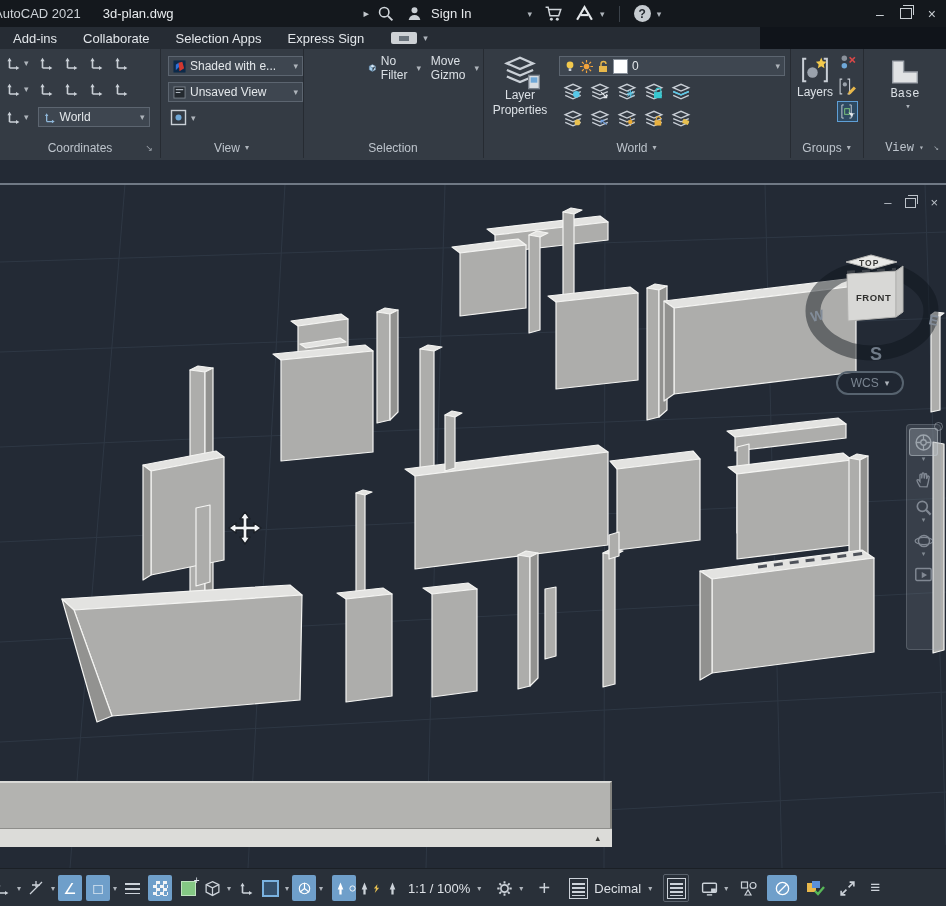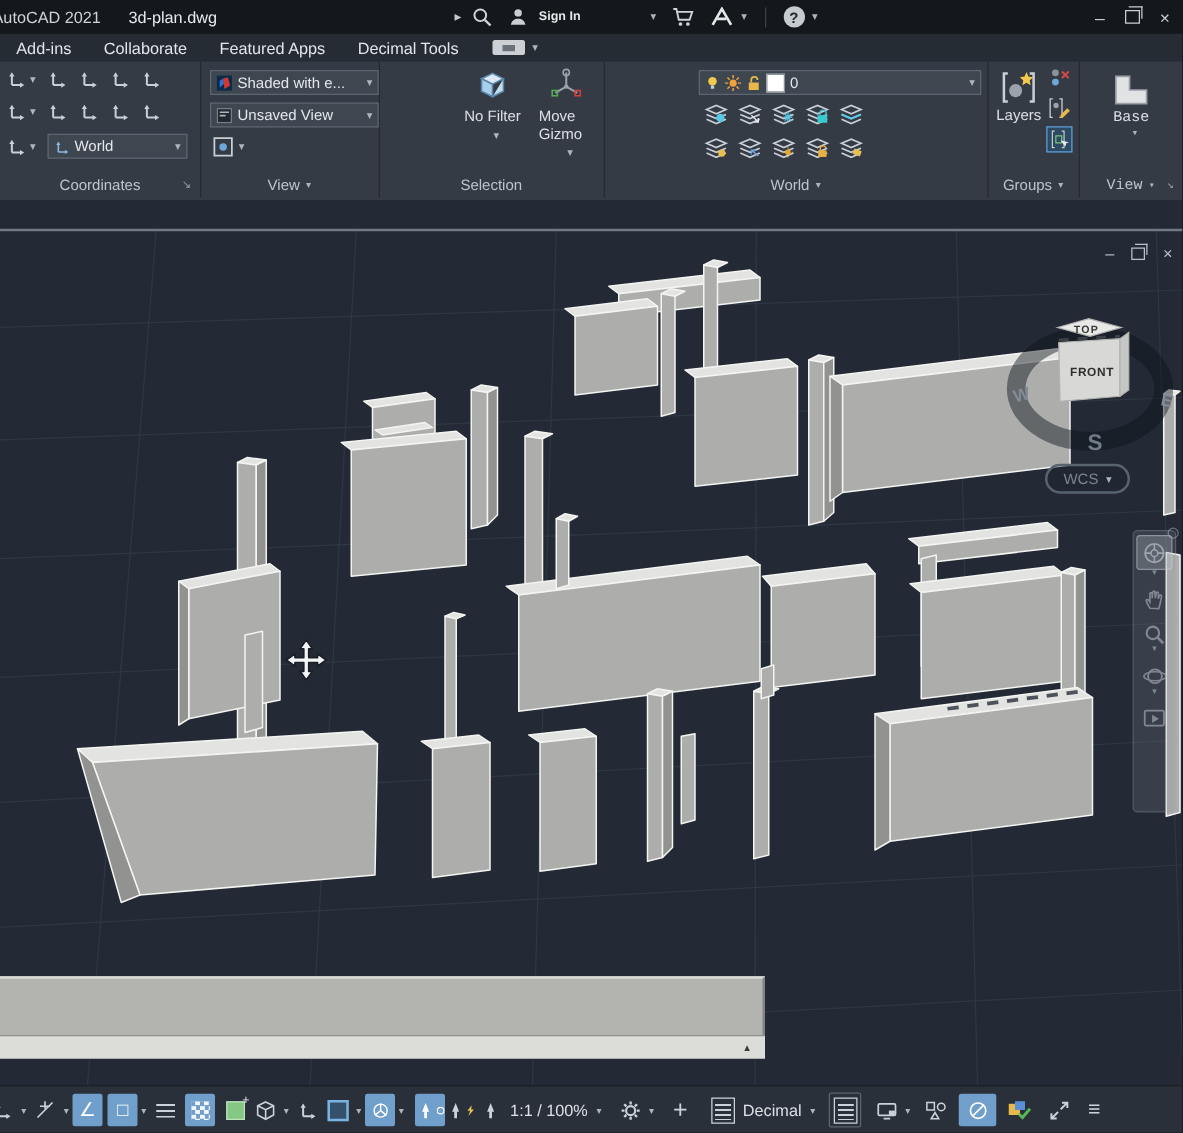--- a/index.html
+++ b/index.html
@@ -9,31 +9,31 @@
   .abs{position:absolute;}
   
   #titlebar{left:0;top:0;width:946px;height:27px;background:#14181d;display:flex;align-items:center;}
   #app-name{color:#cdd2d7;font-size:13px;margin-left:-6px;white-space:nowrap;}
   #doc-name{color:#e8ebee;font-size:13px;margin-left:22px;white-space:nowrap;}
   #crumb-arrow{color:#c3c8cd;font-size:11px;margin-left:190px;}
   #search-box{margin-left:6px;width:198px;height:19px;background:#a3abb3;border:none;
      font-family:"Liberation Sans",sans-serif;font-size:12px;font-style:italic;color:#2d343c;padding:0 7px;}
   #search-box::placeholder{color:#3e454e;font-style:italic;}
   .tb-ic{display:inline-flex;align-items:center;justify-content:center;margin-left:12px;}
-  #signin-label{font-size:10px;color:#e6e9ec;margin-left:8px;font-weight:bold;}
+  #signin-label{font-size:13px;color:#e6e9ec;margin-left:8px;}
   .dd{color:#aeb4bb;font-size:9px;margin-left:6px;}
   #tb-sep{width:1px;height:16px;background:#3a4149;margin-left:14px;}
   #help-circle{width:17px;height:17px;border-radius:50%;background:#c6cbd0;color:#23282e;
      font-size:12px;font-weight:bold;display:flex;align-items:center;justify-content:center;margin-left:14px;}
   #win-btns{margin-left:auto;display:flex;align-items:center;gap:16px;margin-right:10px;}
   .winb{color:#c9ced3;font-size:14px;line-height:1;}
   #restore-ic{width:10px;height:9px;border:1px solid #c9ced3;position:relative;}
   #restore-ic::before{content:"";position:absolute;left:2px;top:-4px;width:10px;height:9px;border:1px solid #c9ced3;border-bottom:none;border-left:none;}
   
-  #menubar{left:0;top:27px;width:946px;height:22px;background:#262c34;display:flex;align-items:center;}
+  #menubar{left:0;top:27px;width:760px;height:22px;background:#262c34;display:flex;align-items:center;}
   .menu-item{font-size:13px;color:#e2e6ea;padding:0 13px;}
   #ribbon-toggle{width:26px;height:12px;background:#cdd1d5;border-radius:2px;margin-left:14px;
      display:flex;align-items:center;justify-content:center;}
   #ribbon-toggle i{width:10px;height:5px;background:#6a737c;display:block;}
   
   #ribbon{left:0;top:49px;width:946px;height:111px;background:#343b44;}
   .panel{position:absolute;top:0;height:109px;border-right:1px solid #262b32;}
   .panel-title{position:absolute;bottom:1px;left:0;width:100%;height:19px;display:flex;align-items:center;
      justify-content:center;gap:5px;color:#bdc4cc;font-size:12px;}
   .panel-title .dd{margin-left:0;font-size:8px;color:#aeb4bb;}
@@ -47,21 +47,21 @@
   
   #p-coords{left:0;width:160px;}
   .crow{position:absolute;left:5px;display:flex;align-items:center;gap:9px;}
   
   #p-view{left:160px;width:143px;text-decoration:underline;}
   
   #p-sel{left:303px;width:180px;}
   #culling-btn{position:absolute;left:7px;top:4px;width:46px;height:84px;border:1px solid #5f9fd6;
      background:linear-gradient(#2d4f6d,#27455f);display:flex;flex-direction:column;align-items:center;justify-content:space-between;
      padding:6px 0 4px;color:#eef2f5;font-size:12px;}
-  .selbtn{position:absolute;top:4px;display:flex;flex-direction:column;align-items:center;color:#dbe0e5;font-size:12px;gap:3px;}
+  .selbtn{position:absolute;top:4px;display:flex;flex-direction:row;align-items:center;color:#dbe0e5;font-size:12px;gap:3px;}
   
   #p-layers{left:483px;width:307px;}
   .ltool{display:inline-flex;width:27px;justify-content:center;}
   
   #p-groups{left:790px;width:73px;}
   
   #p-view2{left:863px;width:83px;font-family:Liberation Mono, monospace;}
   
   #viewport{left:0;top:160px;width:946px;height:708px;background:#232a35;}
   #vp-divider{left:0;top:183px;width:946px;height:2px;background:#7e8793;opacity:.85;}
@@ -214,22 +214,22 @@
   <div id="win-btns">
     <span class="winb">–</span>
     <span id="restore-ic"></span>
     <span class="winb">×</span>
   </div>
 </div>
 
 <div id="menubar" class="abs">
   <span class="menu-item">Add-ins</span>
   <span class="menu-item">Collaborate</span>
-  <span class="menu-item">Featured Apps</span>
-  <span class="menu-item">Decimal Tools</span>
+  <span class="menu-item">Selection Apps</span>
+  <span class="menu-item">Express Sign</span>
   <span id="ribbon-toggle">
       <i></i>
     </span>
   <span class="dd">▾</span>
 </div>
 
 <div id="ribbon" class="abs">
 
   <div class="panel" id="p-coords">
     <div class="crow" style="top:6px;">
@@ -360,20 +360,32 @@
       </svg>
       <span style="width:44px">Move Gizmo</span>
       <span class="dd">▾</span>
     </div>
     <div class="panel-title">
         <span>Selection</span>
       </div>
   </div>
 
   <div class="panel" id="p-layers">
+    <div class="bigbtn" style="position:absolute;left:6px;top:5px;width:62px">
+      <span style="position:relative;color:#c9cfd6">
+        <svg width="34" height="30" viewBox="0 0 18 16">
+            <use href="#i-layers"></use>
+          </svg>
+        <svg width="14" height="16" viewBox="0 0 10 12" style="position:absolute;right:-4px;bottom:-2px">
+            <rect x="1" y="1" width="8" height="10" fill="#d8dde2" stroke="#7a828c"></rect>
+            <rect x="2.5" y="2.5" width="5" height="4" fill="#6fa8d8"></rect>
+          </svg>
+      </span>
+      <span>Layer Properties</span>
+    </div>
     <div class="combo" style="position:absolute;left:76px;top:7px;width:216px">
       <svg width="12" height="12" viewBox="0 0 12 12">
           <circle cx="6" cy="5" r="3.4" fill="#f2c94c"></circle>
           <rect x="4.7" y="8.4" width="2.6" height="2.6" fill="#c9cfd6"></rect>
         </svg>
       <svg width="13" height="13" viewBox="0 0 12 12">
           <circle cx="6" cy="6" r="2.6" fill="#f2a33c"></circle>
           <g stroke="#f2a33c" stroke-width="1.1">
             <path d="M6 0v2.4M6 9.6V12M0 6h2.4M9.6 6H12M1.8 1.8l1.7 1.7M8.5 8.5l1.7 1.7M10.2 1.8L8.5 3.5M3.5 8.5l-1.7 1.7"></path>
           </g>

